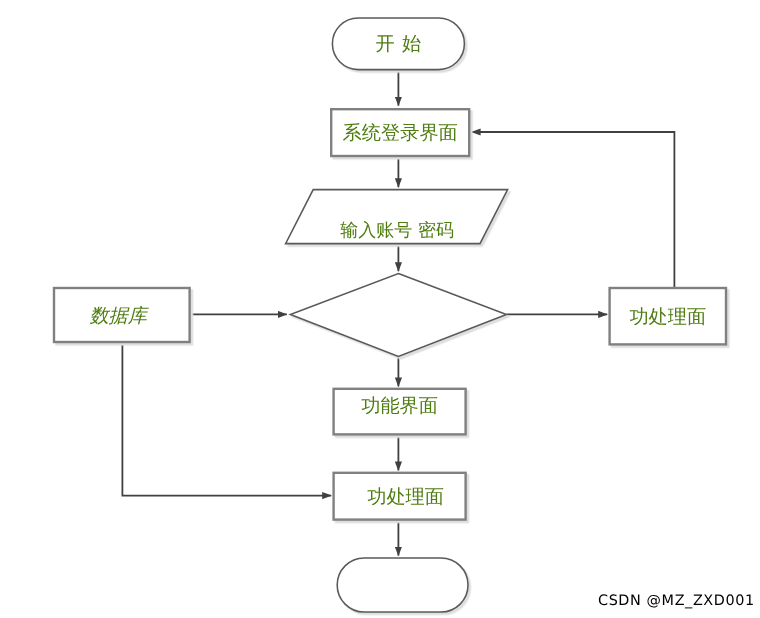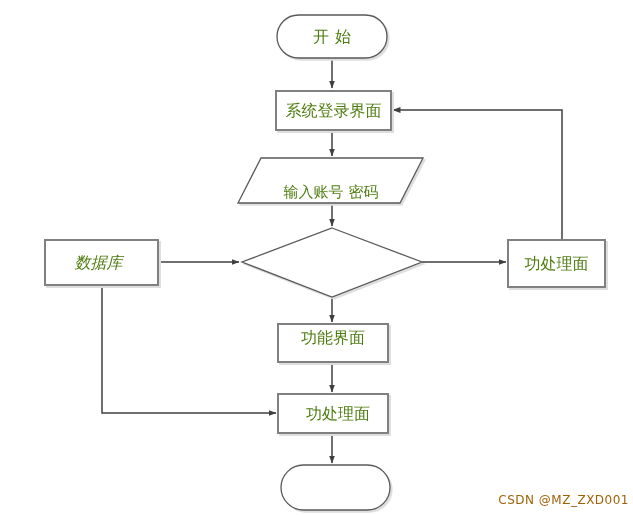--- a/index.html
+++ b/index.html
@@ -28,21 +28,21 @@
   .terminal-label { letter-spacing: 6px; text-indent: 6px; }
   .small-label { font-size: 15px; }
   .watermark {
     position: absolute;
     right: 4px;
     top: 493px;
     width: 220px;
     text-align: right;
     font-family: "DejaVu Sans", "Liberation Sans", sans-serif;
     font-size: 12px;
-    color: #a16207;
+    color: #000000;
     letter-spacing: 0.5px;
   }
 </style>
 </head>
 <body>
 
 <div id="canvas">
 
   <svg id="wires" width="633" height="515" viewBox="0 0 633 515">
     <defs>

